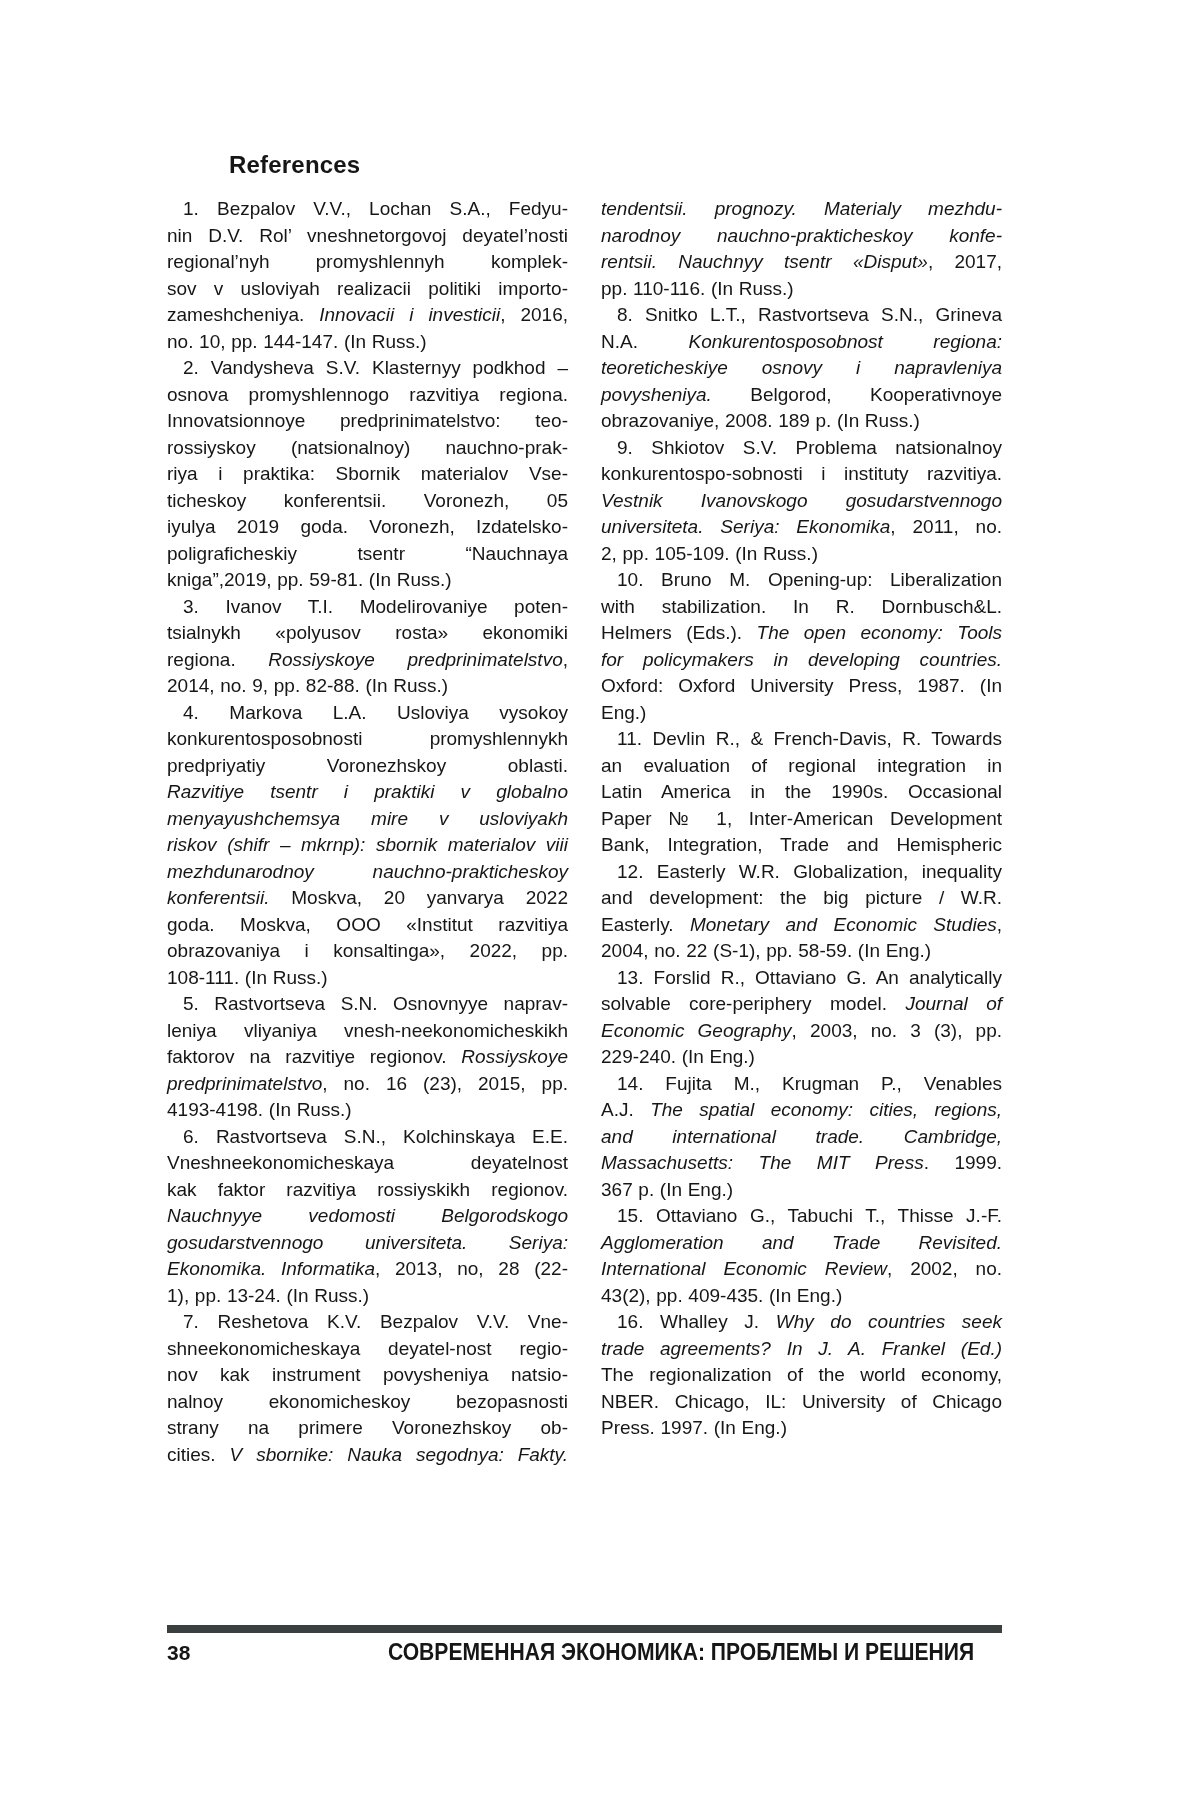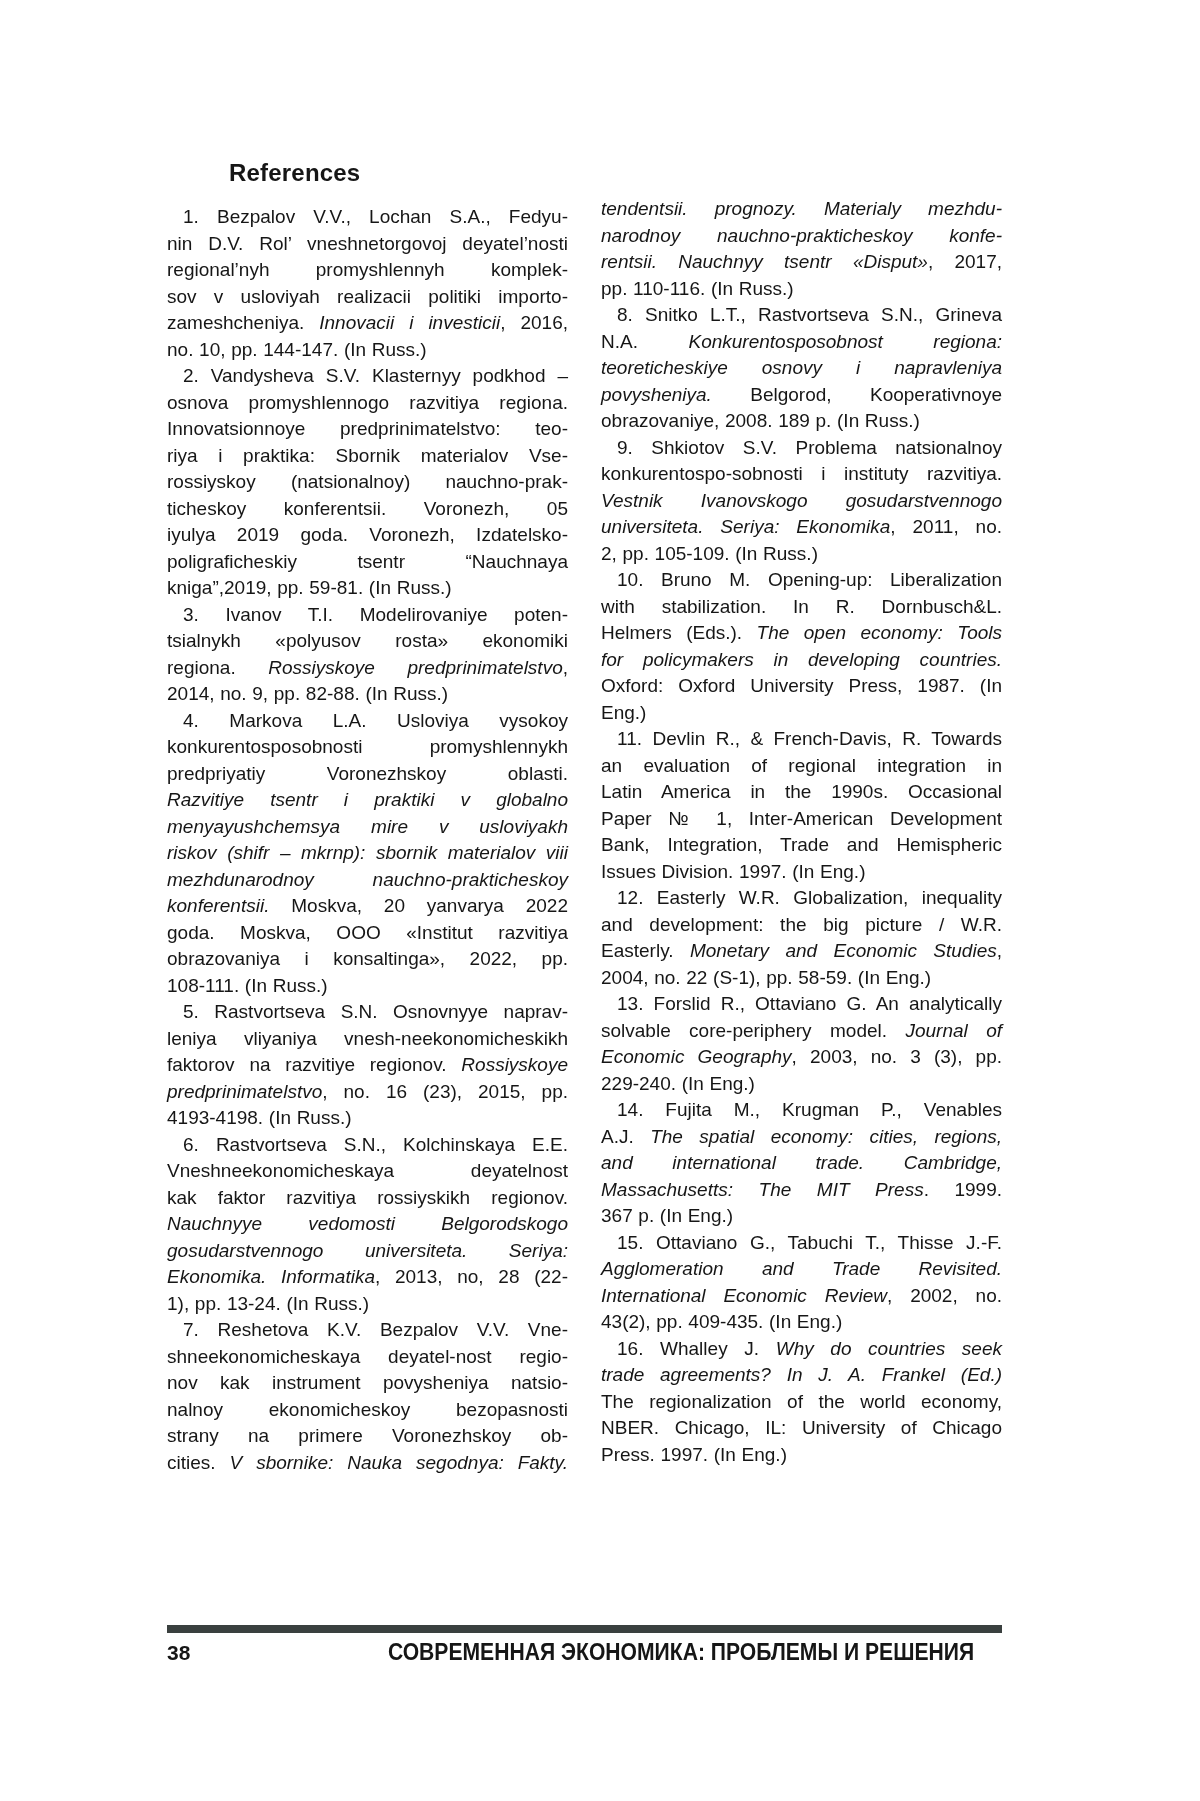--- a/index.html
+++ b/index.html
@@ -10,21 +10,21 @@
     font-family:"Liberation Sans", sans-serif;
     color:var(--ink, #161616);
     overflow:hidden;
   }
   .content {
     position:absolute; left:167px; top:150px;
     width:835px;
     display:flex;
   }
   .col { width:401px; }
-  .col-left { margin-right:33px;margin-top:8px; }
+  .col-left { margin-right:33px; }
   .col-right { padding-top:46px; }
   h2.refs-heading {
     margin:0 0 16px 62px;
     font-size:24px; line-height:30px;
     font-weight:bold;
     letter-spacing:0.2px;
   }
   .para { margin:0; }
   .line {
     font-size:19px;
@@ -78,22 +78,22 @@
             <div class="line"><span>nin D.V. Rol’ vneshnetorgovoj deyatel’nosti</span></div>
             <div class="line"><span>regional’nyh promyshlennyh komplek-</span></div>
             <div class="line"><span>sov v usloviyah realizacii politiki importo-</span></div>
             <div class="line"><span>zameshcheniya. </span><span class="it">Innovacii i investicii</span><span>, 2016,</span></div>
             <div class="line last"><span>no. 10, pp. 144-147. (In Russ.)</span></div>
           </div>
           <div class="para indent">
             <div class="line"><span>2. Vandysheva S.V. Klasternyy podkhod –</span></div>
             <div class="line"><span>osnova promyshlennogo razvitiya regiona.</span></div>
             <div class="line"><span>Innovatsionnoye predprinimatelstvo: teo-</span></div>
+            <div class="line"><span>rossiyskoy (natsionalnoy) nauchno-prak-</span></div>
             <div class="line"><span>riya i praktika: Sbornik materialov Vse-</span></div>
-            <div class="line"><span>rossiyskoy (natsionalnoy) nauchno-prak-</span></div>
             <div class="line"><span>ticheskoy konferentsii. Voronezh, 05</span></div>
             <div class="line"><span>iyulya 2019 goda. Voronezh, Izdatelsko-</span></div>
             <div class="line"><span>poligraficheskiy tsentr “Nauchnaya</span></div>
             <div class="line last"><span>kniga”,2019, pp. 59-81. (In Russ.)</span></div>
           </div>
           <div class="para indent">
             <div class="line"><span>3. Ivanov T.I. Modelirovaniye poten-</span></div>
             <div class="line"><span>tsialnykh «polyusov rosta» ekonomiki</span></div>
             <div class="line"><span>regiona. </span><span class="it">Rossiyskoye predprinimatelstvo</span><span>,</span></div>
             <div class="line last"><span>2014, no. 9, pp. 82-88. (In Russ.)</span></div>
@@ -166,21 +166,20 @@
             <div class="line"><span class="it">for policymakers in developing countries.</span></div>
             <div class="line"><span>Oxford: Oxford University Press, 1987. (In</span></div>
             <div class="line last"><span>Eng.)</span></div>
           </div>
           <div class="para indent">
             <div class="line"><span>11. Devlin R., &amp; French-Davis, R. Towards</span></div>
             <div class="line"><span>an evaluation of regional integration in</span></div>
             <div class="line"><span>Latin America in the 1990s. Occasional</span></div>
             <div class="line"><span>Paper № 1, Inter-American Development</span></div>
             <div class="line"><span>Bank, Integration, Trade and Hemispheric</span></div>
-            <div class="line last"><span>Issues Division. 1997. (In Eng.)</span></div>
           </div>
           <div class="para indent">
             <div class="line"><span>12. Easterly W.R. Globalization, inequality</span></div>
             <div class="line"><span>and development: the big picture / W.R.</span></div>
             <div class="line"><span>Easterly. </span><span class="it">Monetary and Economic Studies</span><span>,</span></div>
             <div class="line last"><span>2004, no. 22 (S-1), pp. 58-59. (In Eng.)</span></div>
           </div>
           <div class="para indent">
             <div class="line"><span>13. Forslid R., Ottaviano G. An analytically</span></div>
             <div class="line"><span>solvable core-periphery model. </span><span class="it">Journal of</span></div>

